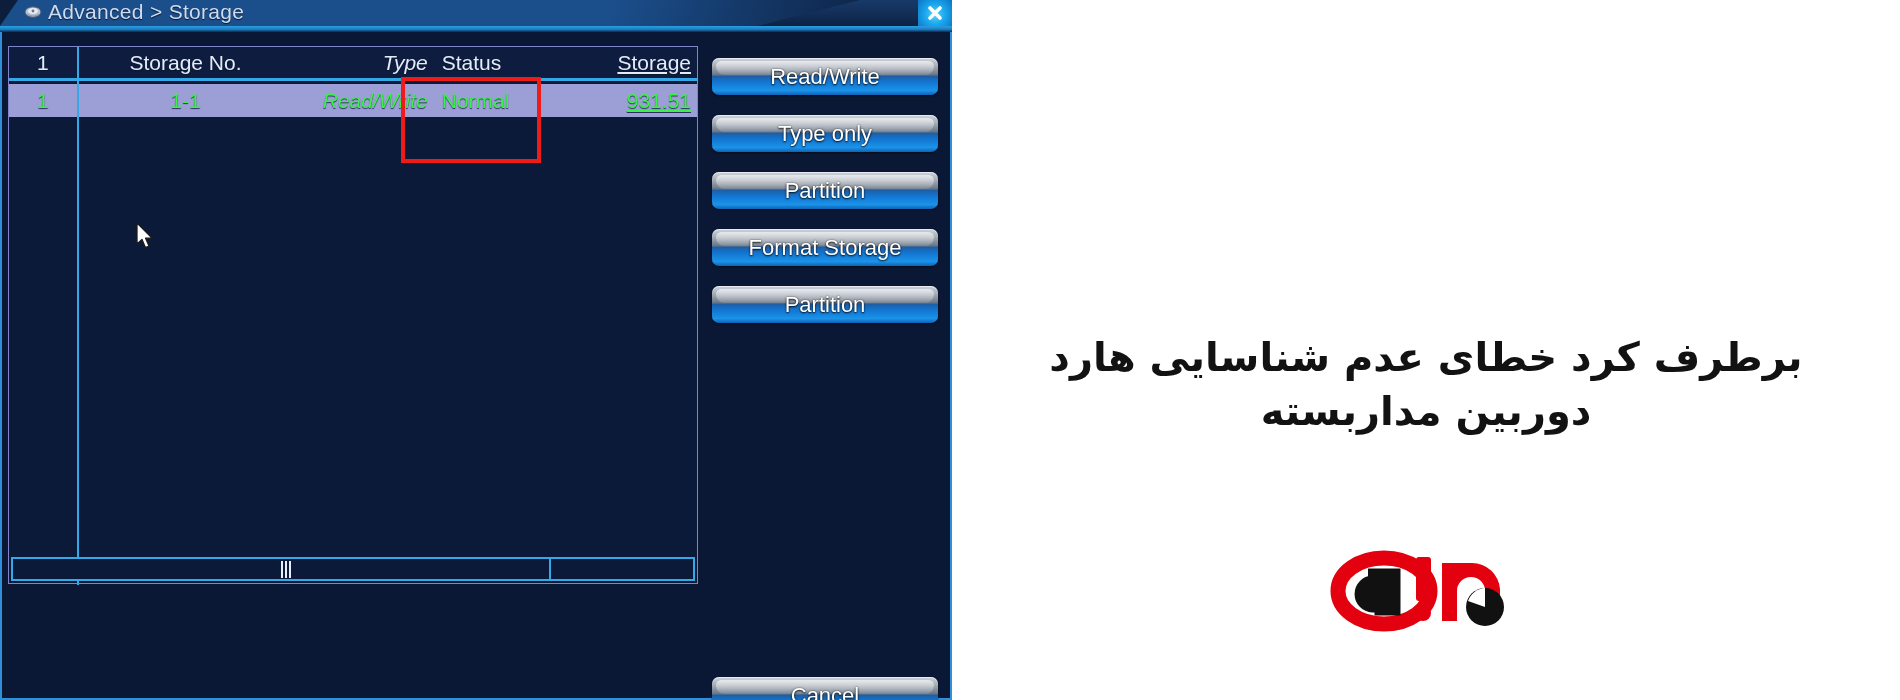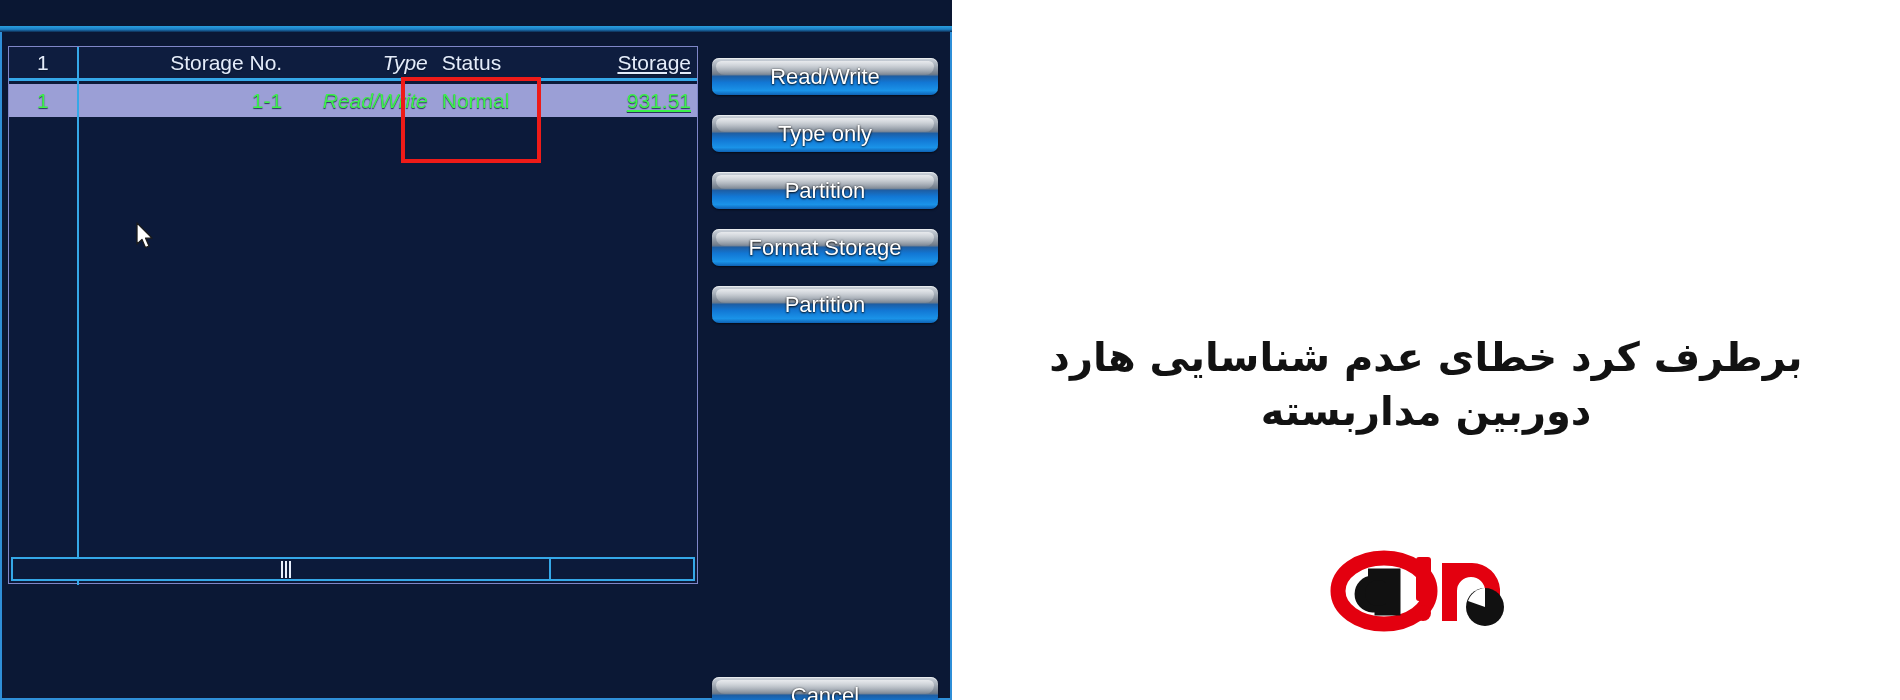--- a/index.html
+++ b/index.html
@@ -135,21 +135,21 @@
     align-items: center;
   }
   .td {
     color: #3cf04a;
     font-size: 21px;
     text-shadow: 0 1px 1px #2b2f60;
     white-space: nowrap;
     box-sizing: border-box;
   }
   .col-idx   { width: 68px;  text-align: center; }
-  .col-no    { width: 206px; padding-left: 12px; text-align: right; }
+  .col-no    { width: 206px; padding-left: 12px; text-align: center; }
   .col-type  { width: 146px; text-align: right; font-style: italic; }
   .col-status{ width: 138px; padding-left: 14px; text-align: left; }
   .col-size  { width: 132px; text-align: right; padding-right: 6px; text-decoration: underline; }
 
   #col-divider-vert {
     position: absolute;
     left: 68px; top: 0;
     width: 2px;
     height: 538px;
     background: #35a8e8;
@@ -291,20 +291,41 @@
     top: 545px;
     width: 200px;
     height: 90px;
   }
 </style>
 </head>
 <body>
 
 <div id="dvr-window">
 
+  <div id="title-bar">
+    <div id="title-bar-sheen"></div>
+    <div id="title-left-slash"></div>
+
+    <span id="title-icon">
+      <svg width="18" height="15" viewBox="0 0 18 15">
+        <ellipse cx="9" cy="7" rx="8" ry="5.2" fill="#b9c4d2" stroke="#4a5a70" stroke-width="1"></ellipse>
+        <ellipse cx="9" cy="6" rx="5" ry="3" fill="#e6ecf4"></ellipse>
+        <circle cx="9" cy="6" r="1.4" fill="#6b7688"></circle>
+        <path d="M3 9 q6 4 12 0" stroke="#8d99aa" stroke-width="1" fill="none"></path>
+      </svg>
+    </span>
+
+    <div id="title-text">Advanced &gt; Storage</div>
+
+    <div id="close-button">
+      <svg width="20" height="20" viewBox="0 0 20 20">
+        <path d="M5 5 L15 15 M15 5 L5 15" stroke="#ffffff" stroke-width="3.6" stroke-linecap="round"></path>
+      </svg>
+    </div>
+  </div>
 
   <div id="title-underline"></div>
 
   <div id="dialog-body">
 
     <div id="storage-table">
 
       <div id="table-header-row">
         <div class="th col-idx">1</div>
         <div class="th col-no">Storage No.</div>

